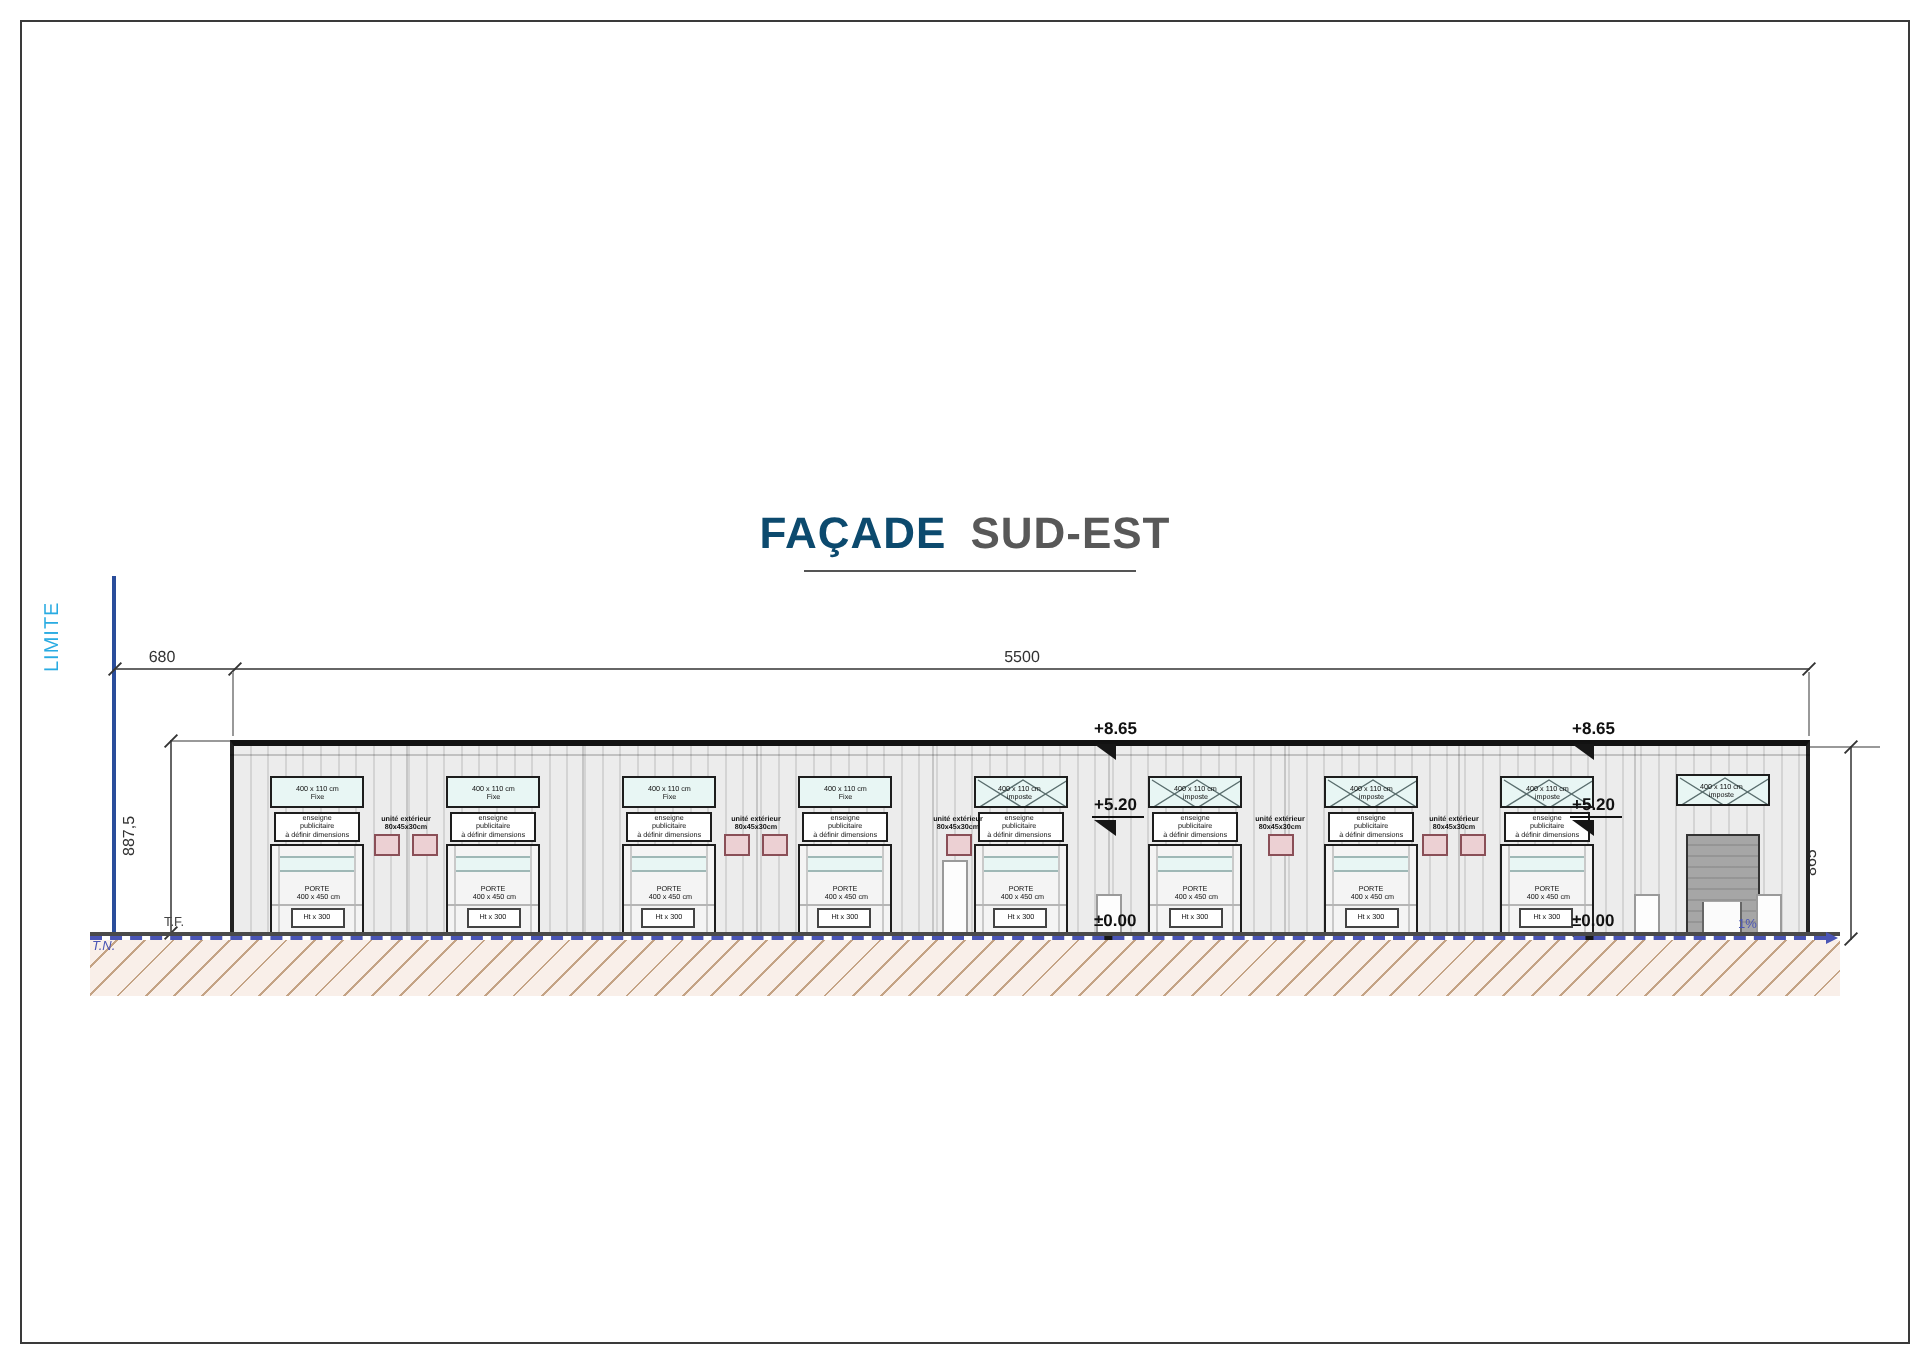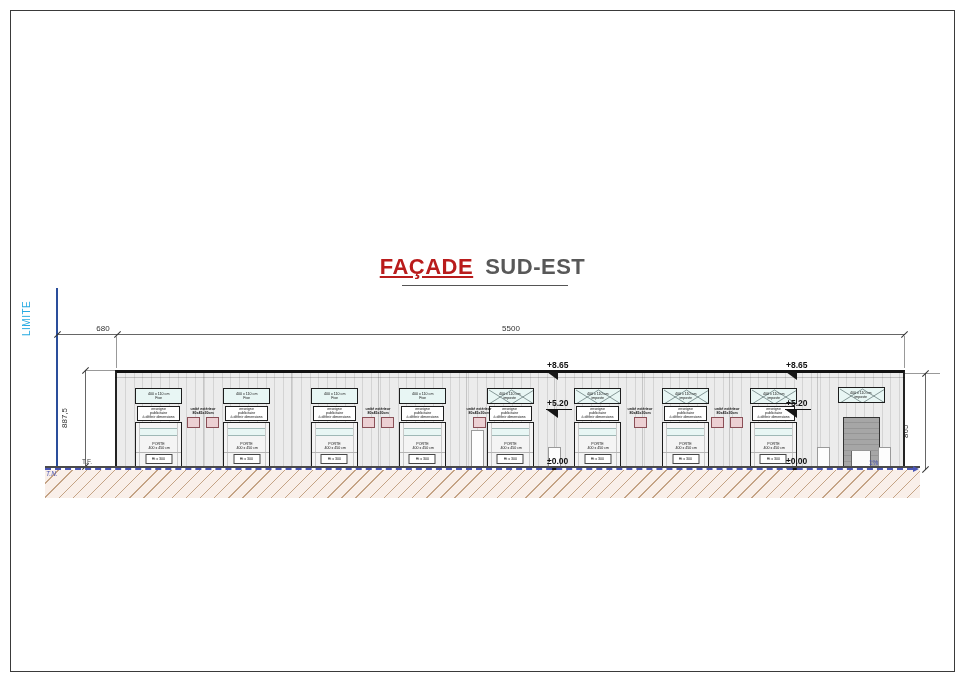--- a/index.html
+++ b/index.html
@@ -5,21 +5,21 @@
   html,body{margin:0;padding:0;background:#fff;}
   body{width:965px;height:682px;position:relative;overflow:hidden;
        font-family:"Liberation Sans",sans-serif;color:#222;}
   #canvas{position:absolute;inset:0;width:965px;height:682px;}
   .abs{position:absolute;}
   .frame{left:10px;top:10px;width:943px;height:660px;border:1px solid #3a3a3a;}
 
   
   .title{left:0;right:0;top:254px;text-align:center;font-weight:bold;
          font-size:22px;letter-spacing:.5px;}
-  .t1{color:#b91c1c;text-decoration:underline;}
+  .t1{color:#0c4a6e;}
   .t2{color:#585858;margin-left:12px;}
   .title-underline{left:402px;top:285px;width:166px;height:1px;background:#555;}
 
   
   .limite-line{left:56px;top:288px;width:2px;height:193px;}
   .vtext{position:absolute;transform-origin:0 100%;transform:rotate(-90deg);
          font-size:9px;white-space:nowrap;}
   .limite-text{font-size:10px;letter-spacing:.5px;}
 
   
@@ -91,21 +91,21 @@
   <div class="abs title-underline"></div>
 
   <div class="abs limite-line" style="background: rgb(42, 77, 155);"></div>
   <div class="vtext limite-text" style="left: 31px; top: 326px; height: 10px; color: rgb(41, 171, 226);">LIMITE</div>
 
   <div class="abs dim-h" style="left:57px;top:334px;width:60px;"></div>
   <div class="abs dim-h" style="left:117px;top:334px;width:788px;"></div>
   <div class="abs tick" style="left:53px;top:334px;"></div>
   <div class="abs tick" style="left:113px;top:334px;"></div>
   <div class="abs tick" style="left:900px;top:334px;"></div>
-  <div class="abs dim-label" style="left:91px;top:324px;width:24px;text-align:center;">680</div>
+  <div class="abs dim-label" style="left:69px;top:324px;width:24px;text-align:center;">680</div>
   <div class="abs dim-label" style="left:491px;top:324px;width:40px;text-align:center;">5500</div>
   <div class="abs ext" style="left:116px;top:336px;width:1px;height:32px;"></div>
   <div class="abs ext" style="left:904px;top:336px;width:1px;height:32px;"></div>
 
   <div class="abs ext" style="left:85px;top:370px;width:30px;height:1px;"></div>
   <div class="abs dim-v" style="left:85px;top:370px;height:97px;"></div>
   <div class="abs tick" style="left:81px;top:370px;"></div>
   <div class="abs tick" style="left:81px;top:466px;"></div>
   <div class="vtext vdim" style="left:70px;top:418px;height:10px;">887,5</div>
 

